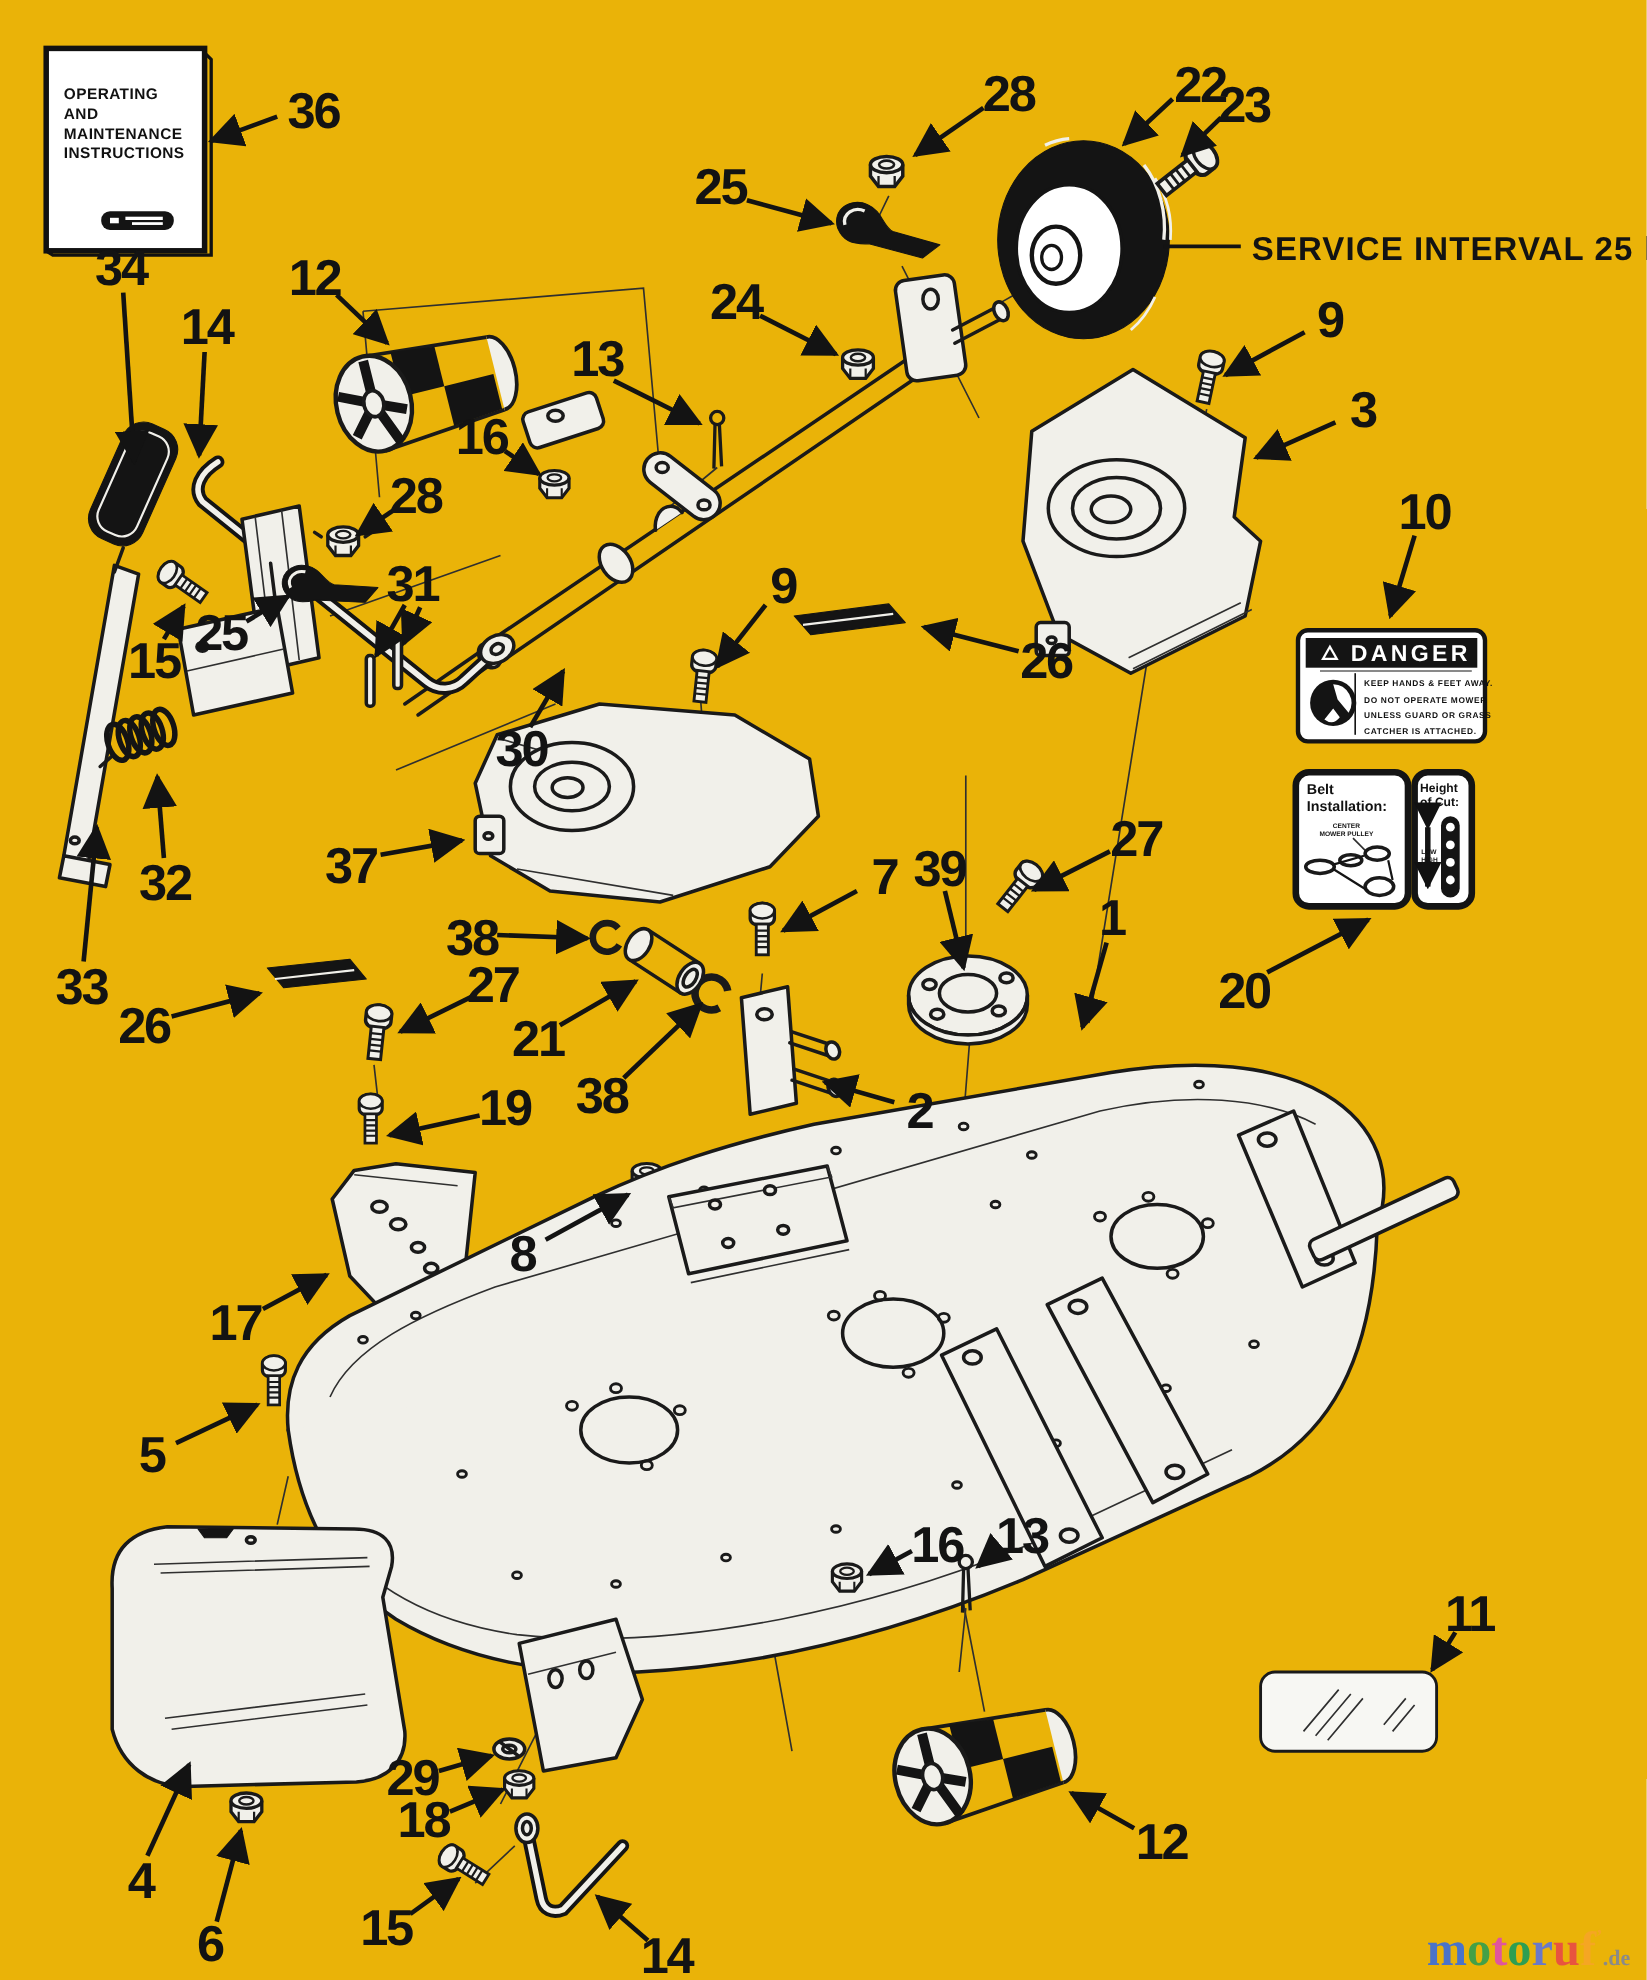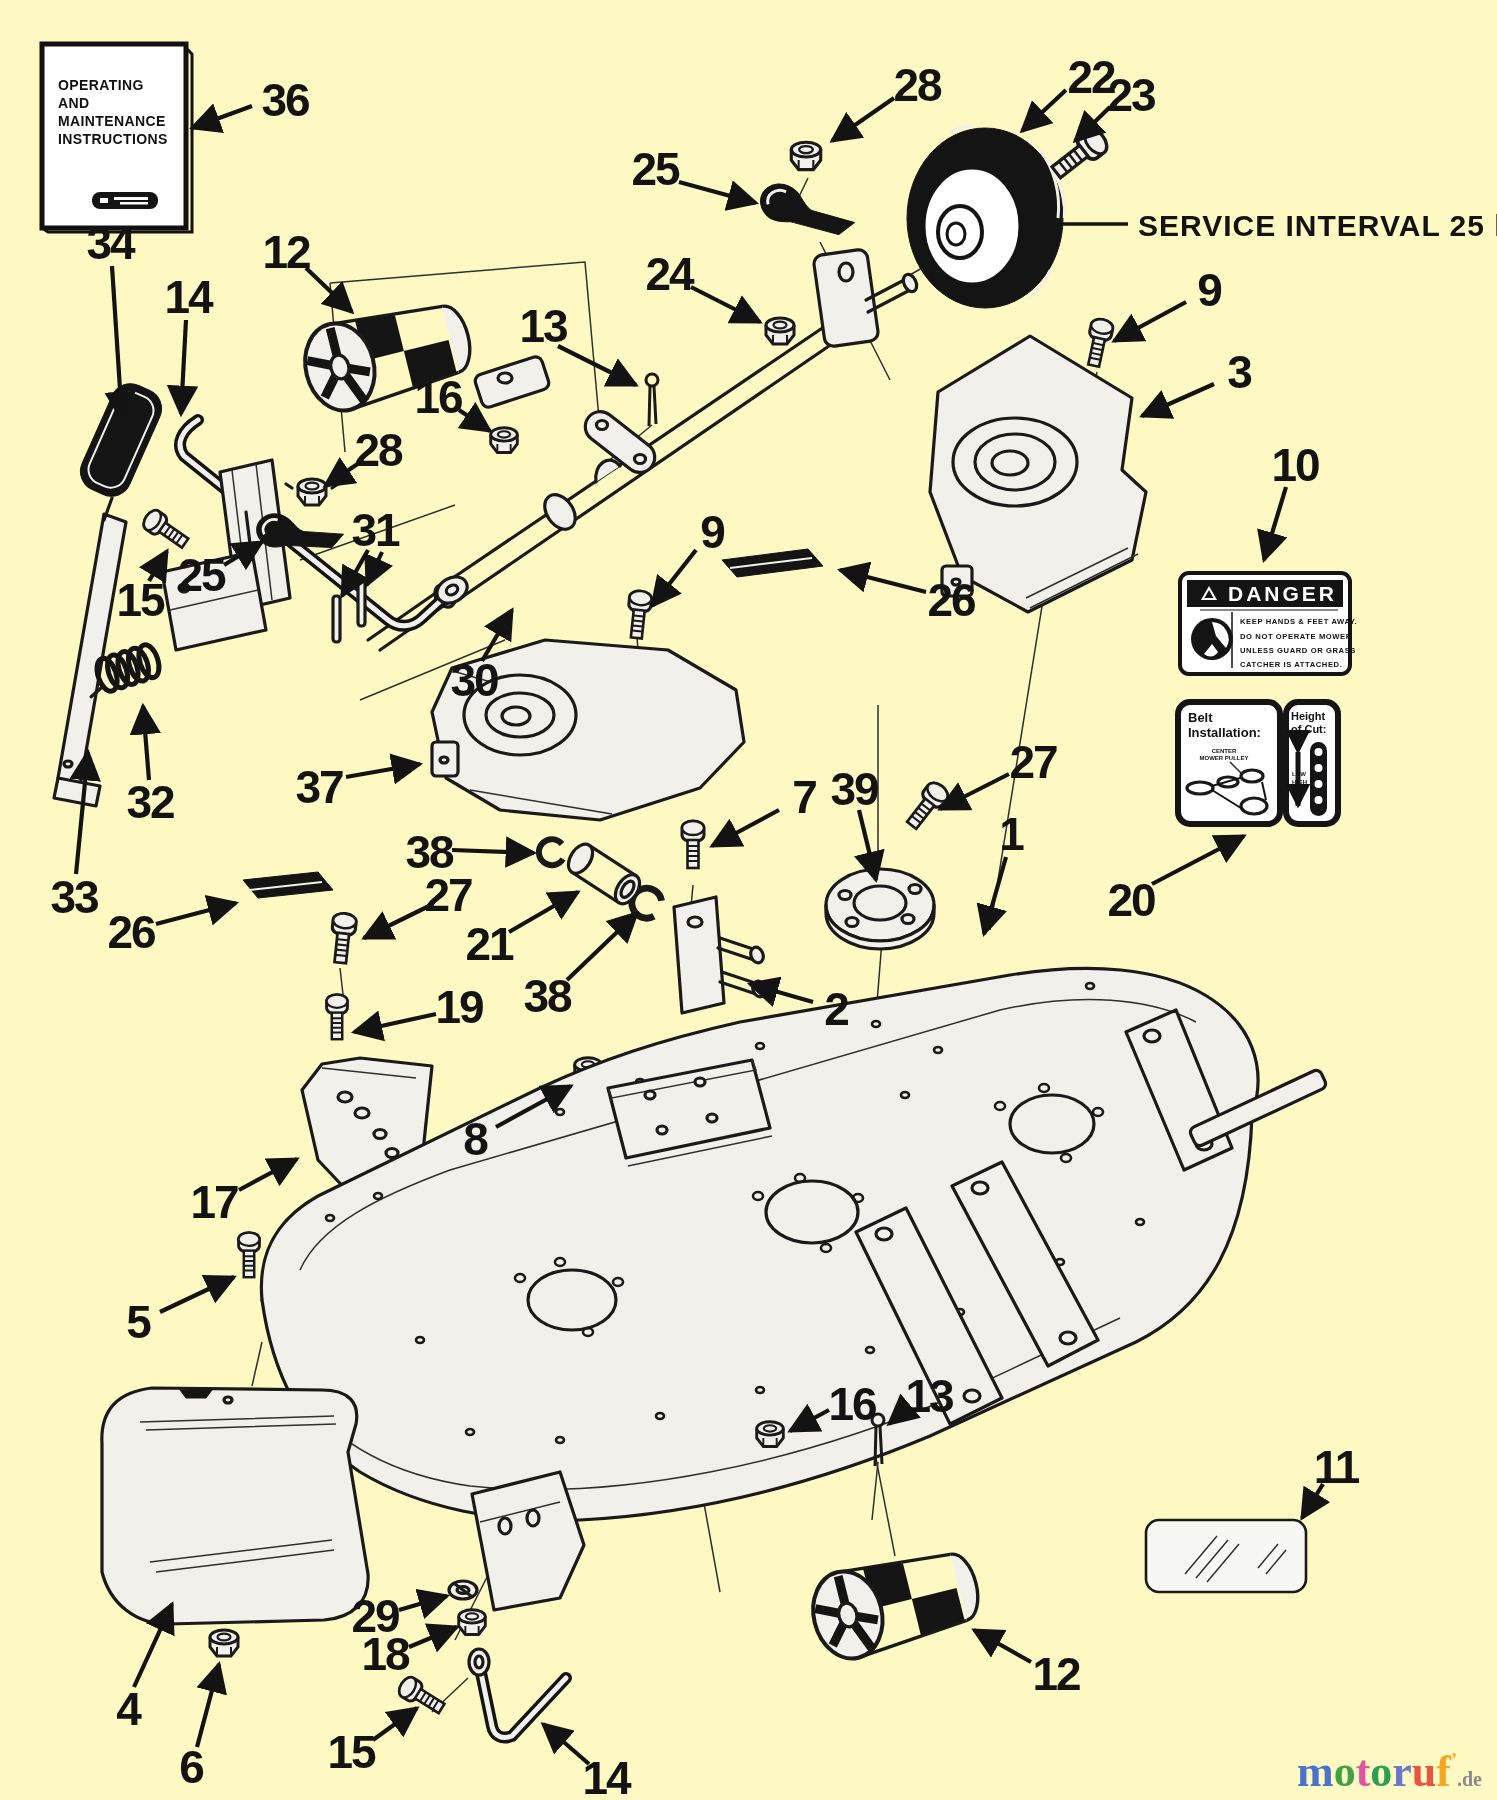--- a/index.html
+++ b/index.html
@@ -1,16 +1,16 @@
 <!DOCTYPE html>
 <html><head>
 <meta charset="utf-8">
 <style>
   html,body{margin:0;padding:0;background:#e8e8e2;}
-  #page{position:relative;width:1497px;height:1800px;background:#fef9c3;overflow:hidden;
+  #page{position:relative;width:1497px;height:1800px;background:#eab308;overflow:hidden;
         font-family:"Liberation Sans",sans-serif;}
   svg{display:block}
   .part{fill:#f1f0ea;stroke:#1a1a1a;stroke-width:3.2;stroke-linejoin:round;stroke-linecap:round}
   .partW{fill:#ffffff;stroke:#1a1a1a;stroke-width:3.2;stroke-linejoin:round}
   .thin{fill:none;stroke:#2f2f2f;stroke-width:1.5}
   .wire{fill:none;stroke:#1a1a1a;stroke-width:3.2;stroke-linecap:round}
   .blk{fill:#141414;stroke:#141414;stroke-linejoin:round}
   .callout{font-family:"Liberation Sans",sans-serif;font-weight:bold;font-size:46px;
            fill:#131313;letter-spacing:-2px}
   .leader{stroke:#131313;stroke-width:4.2;fill:none}

